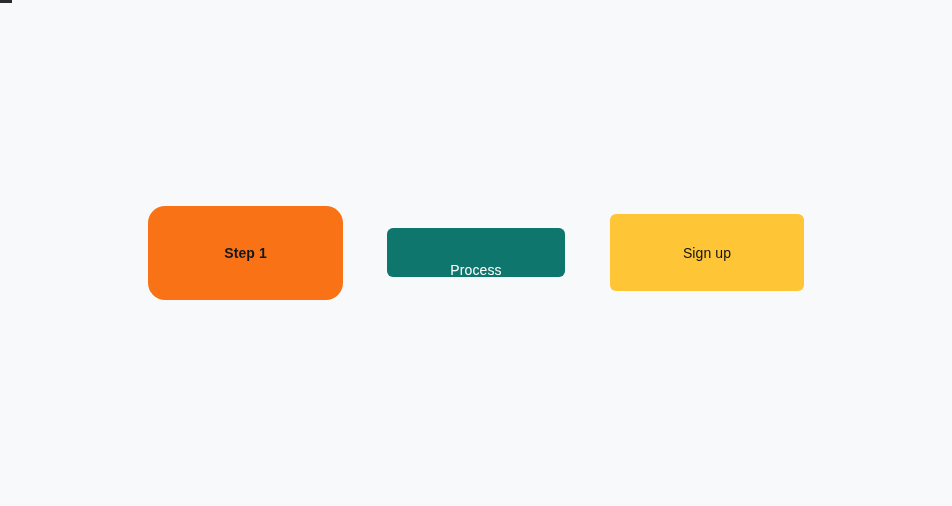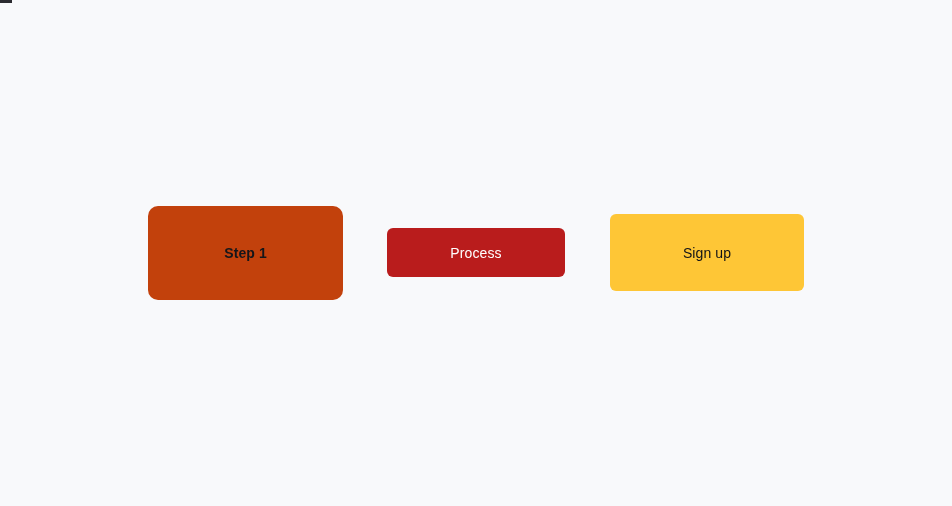--- a/index.html
+++ b/index.html
@@ -46,42 +46,43 @@
     display: block;
     line-height: 1;
   }
 
   
   .panel-step {
     left: 148px;
     top: 206px;
     width: 195px;
     height: 94px;
-    background: #c2410c;
-    border-radius: 10px;
+    background: #f97316;
+    border-radius: 17px;
   }
   .panel-step .label {
     color: #15161a;
     font-size: 14px;
     font-weight: 700;
     letter-spacing: 0.1px;
   }
 
   
   .btn-process {
     left: 387px;
     top: 228px;
     width: 178px;
     height: 49px;
-    background: #b91c1c;
+    background: #0f766e;
     border-radius: 6px;
     border: none;
     padding: 0;
     cursor: pointer;
     font-family: inherit;
+    align-items: flex-end;
   }
   .btn-process .label {
     color: #ffffff;
     font-size: 14px;
     font-weight: 500;
     letter-spacing: 0.1px;
   }
 
   
   .btn-signup {

